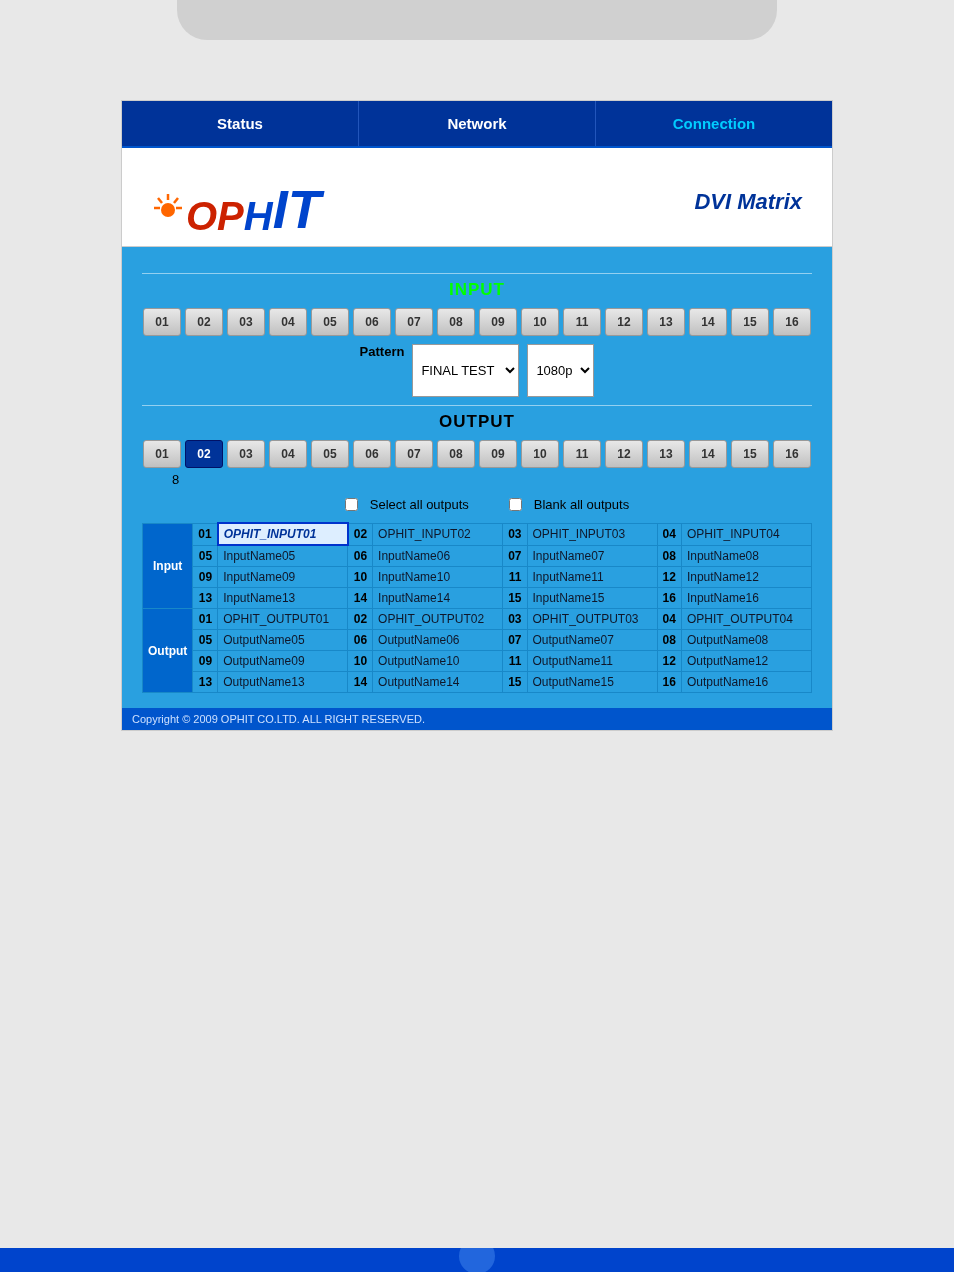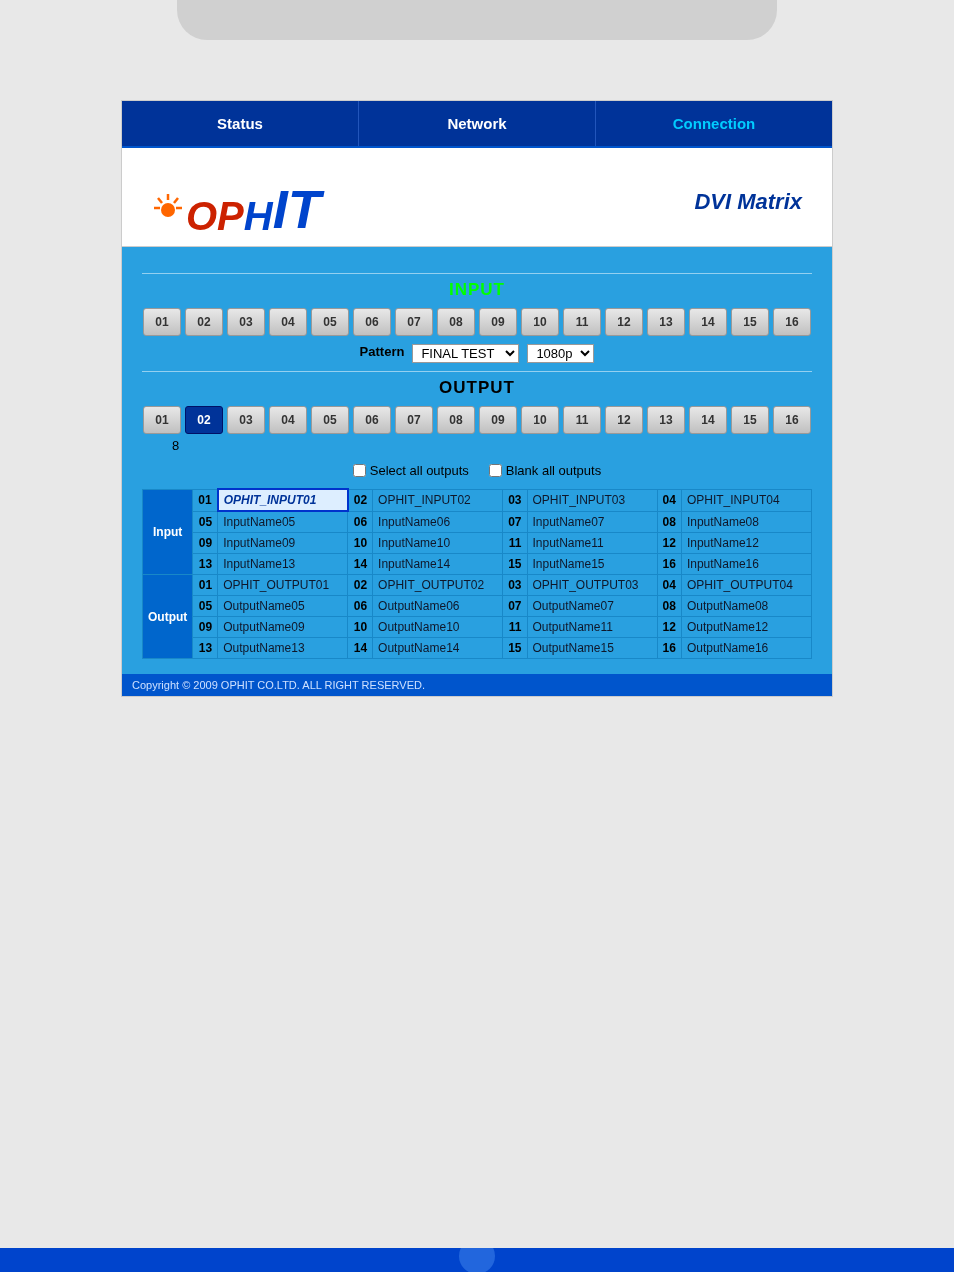--- a/index.html
+++ b/index.html
@@ -121,41 +121,42 @@
       display: flex;
       align-items: flex-start;
       justify-content: center;
       gap: 8px;
       margin: 8px 0;
       font-size: 13px;
       color: #000;
     }
     .pattern-row label { font-weight: bold; }
     .pattern-select {
-      padding: 0 4px;
+      padding: 17px 4px;
       font-size: 13px;
       border: 1px solid #999;
       background: #fff;
     }
 
     
     .checkbox-row {
       display: flex;
       align-items: center;
       justify-content: center;
       gap: 20px;
       margin: 10px 0;
       font-size: 13px;
       color: #000;
     }
     .checkbox-row label {
       display: flex;
       align-items: center;
-      gap: 4px;
+      gap: 12px;
       cursor: pointer;
+      margin-left: 20px;
     }
 
     
     .action-row {
       display: flex;
       justify-content: center;
       gap: 10px;
       margin: 10px 0 14px 0;
       position: relative;
     }

